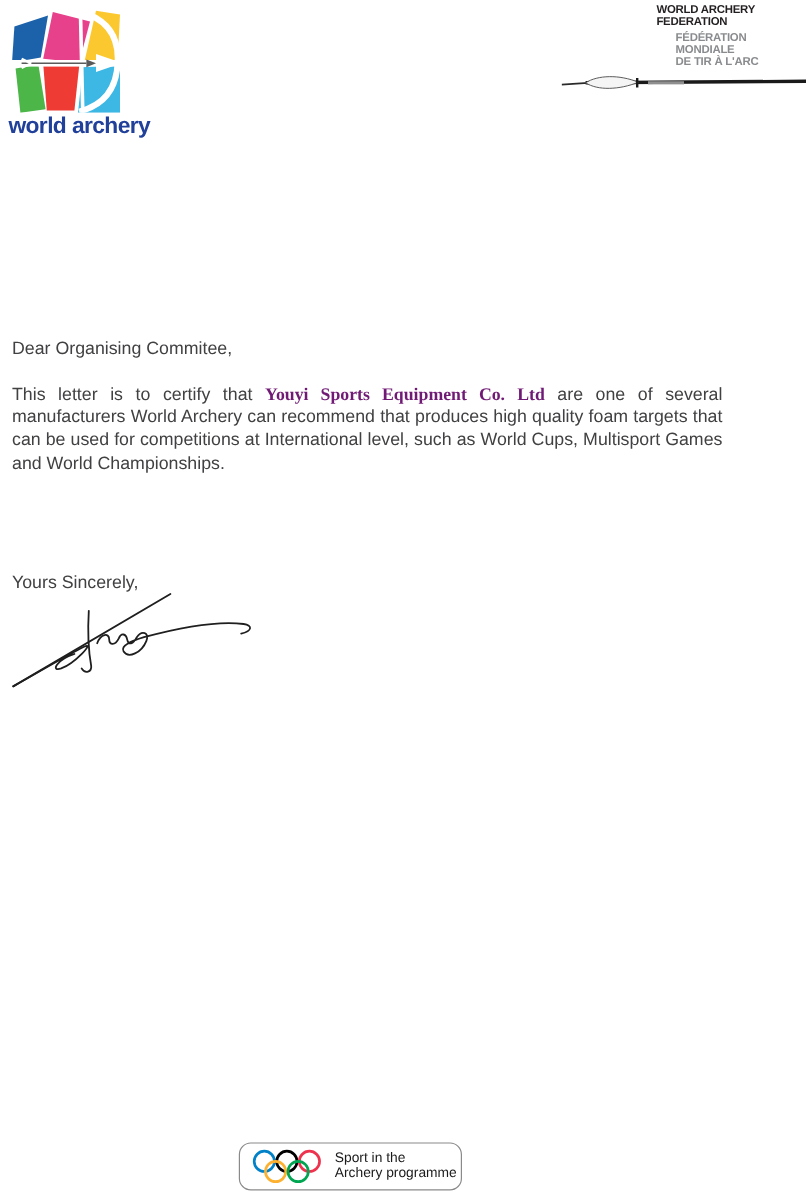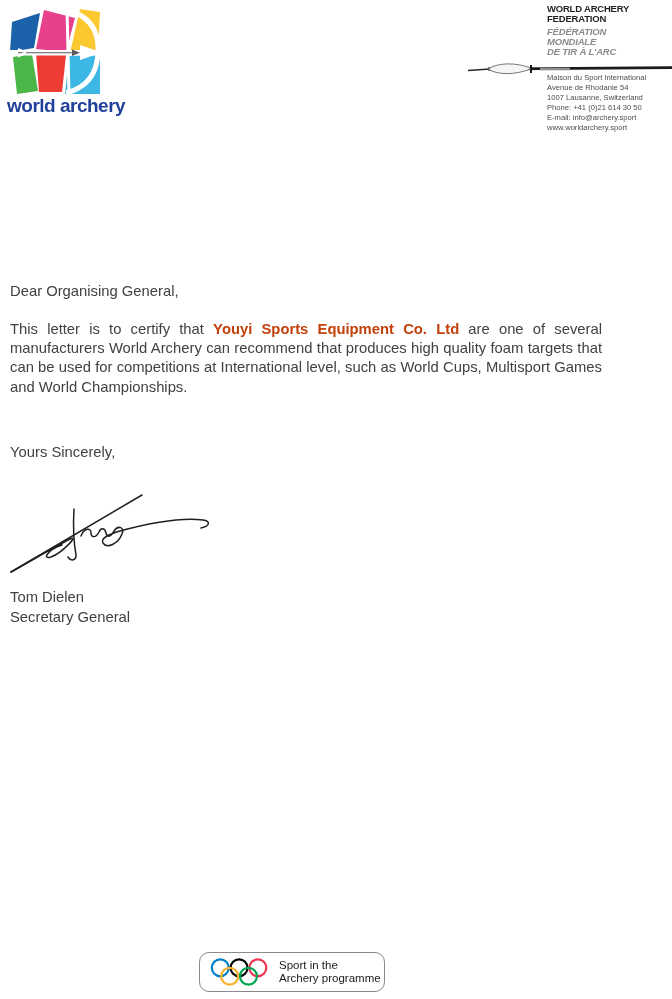--- a/index.html
+++ b/index.html
@@ -12,37 +12,37 @@
   #wa-logo{left:10px;top:8px;width:90px;height:86px;}
   #wa-wordmark{
     left:7px;top:95px;width:160px;
     font-size:19px;font-weight:bold;letter-spacing:-0.5px;color:#21409a;
   }
   #org-en{
     left:547px;top:4px;font-size:9.5px;font-weight:bold;line-height:10px;
     color:#231f20;letter-spacing:-0.2px;
   }
   #org-fr{
-    left:547px;top:27px;font-size:9.5px;font-weight:bold;line-height:10px;
-    color:#898b8e;letter-spacing:-0.2px;font-style:italic;
+    left:563px;top:27px;font-size:9.5px;font-weight:bold;line-height:10px;
+    color:#898b8e;letter-spacing:-0.2px;
   }
   #arrow-graphic{left:468px;top:61px;width:204px;height:16px;}
   #address{
     left:547px;top:73px;font-size:7.6px;line-height:10px;color:#4d4d4f;
   }
   
   .bodytext{font-size:14.8px;color:#414042;}
   #dateline{left:332px;top:206px;}
   #salutation{left:10px;top:283px;}
   #para1{
     left:10px;top:320px;width:592px;text-align:justify;line-height:19.2px;
   }
-  #para1 .company{font-weight:bold;color:#c2410c;}
+  #para1 .company{font-weight:bold;color:#701a75;font-family:Liberation Serif, serif;}
   #para2{left:10px;top:419px;}
-  #closing{left:10px;top:444px;}
+  #closing{left:10px;top:478px;}
   #signature{left:4px;top:486px;width:212px;height:92px;}
   #signer{left:10px;top:588px;line-height:19.5px;}
   
   #olympic-box{
     left:199px;top:952px;width:186px;height:40px;
     border:1px solid #8a8a8a;border-radius:10px;
     display:flex;align-items:center;gap:8px;padding:0 0 0 9px;box-sizing:border-box;
   }
   #olympic-label{font-size:11.5px;line-height:13.5px;color:#1a1a1a;}
 </style>
@@ -84,50 +84,38 @@
   </div>
 
   <svg id="arrow-graphic" class="abs" viewBox="0 0 204 16" xmlns="http://www.w3.org/2000/svg">
     <line x1="0" y1="9.5" x2="22" y2="8" stroke="#2a2a2a" stroke-width="1.4"></line>
     <rect x="20" y="6.6" width="184" height="2.8" fill="#1a1a1a" transform="rotate(-0.4 20 8)"></rect>
     <rect x="72" y="6.7" width="30" height="2.6" fill="#8f8f8f"></rect>
     <path d="M 20 8 C 30 1.5 48 1 64 7.5 C 48 14 30 14.5 20 8 Z" fill="#f5f5f5" stroke="#555555" stroke-width="0.8"></path>
     <line x1="63" y1="4" x2="63" y2="12" stroke="#1a1a1a" stroke-width="2"></line>
   </svg>
 
-  <div id="address" class="abs">
-    <div>Maison du Sport International</div>
-    <div>Avenue de Rhodanie 54</div>
-    <div>1007 Lausanne, Switzerland</div>
-    <div>Phone: +41 (0)21 614 30 50</div>
-    <div>E-mail: info@archery.sport</div>
-    <div>www.worldarchery.sport</div>
-  </div>
 
 
-  <div id="salutation" class="abs bodytext">Dear Organising General,</div>
+  <div id="salutation" class="abs bodytext">Dear Organising Commitee,</div>
 
   <div id="para1" class="abs bodytext"><span>This letter is to certify that </span><span class="company">Youyi Sports Equipment Co. Ltd</span><span>  are one of several manufacturers World Archery can recommend that produces high quality foam targets that can be used for competitions at International level, such as World Cups, Multisport Games and World Championships.</span></div>
 
 
   <div id="closing" class="abs bodytext">Yours Sincerely,</div>
 
   <svg id="signature" class="abs" viewBox="0 0 212 92" xmlns="http://www.w3.org/2000/svg">
     <g fill="none" stroke="#1f1f1f" stroke-width="1.5" stroke-linecap="round">
       <path d="M 7 86 L 138 9"></path>
       <path d="M 7 86 C 32 72 52 60 66 53 C 76 48 58 67 47 71 C 38 74 43 64 58 59"></path>
       <path d="M 70 23 C 69 40 70 58 72 69 C 72.5 74 67 76 64 71"></path>
       <path d="M 77 50 C 80 42 87 41 87 47 C 87 52 92 52 95 46 C 97 41 101 42 102 47 C 103 52 107 51 110 45 C 114 39 121 41 118 48 C 114 58 103 63 99 57 C 96 52 106 48 116 45 C 142 38 176 31 199 34 C 207 35 206 40 197 42"></path>
     </g>
   </svg>
 
-  <div id="signer" class="abs bodytext">
-    <div>Tom Dielen</div>
-    <div>Secretary General</div>
-  </div>
 
   <div id="olympic-box" class="abs">
     <svg width="62" height="31" viewBox="0 0 64 33" xmlns="http://www.w3.org/2000/svg" fill="none" stroke-width="2.4">
       <circle cx="11" cy="11.5" r="9" stroke="#0081c8"></circle>
       <circle cx="31" cy="11.5" r="9" stroke="#000000"></circle>
       <circle cx="51" cy="11.5" r="9" stroke="#ee334e"></circle>
       <circle cx="21" cy="20.5" r="9" stroke="#fcb131"></circle>
       <circle cx="41" cy="20.5" r="9" stroke="#00a651"></circle>
     </svg>
     <div id="olympic-label">

